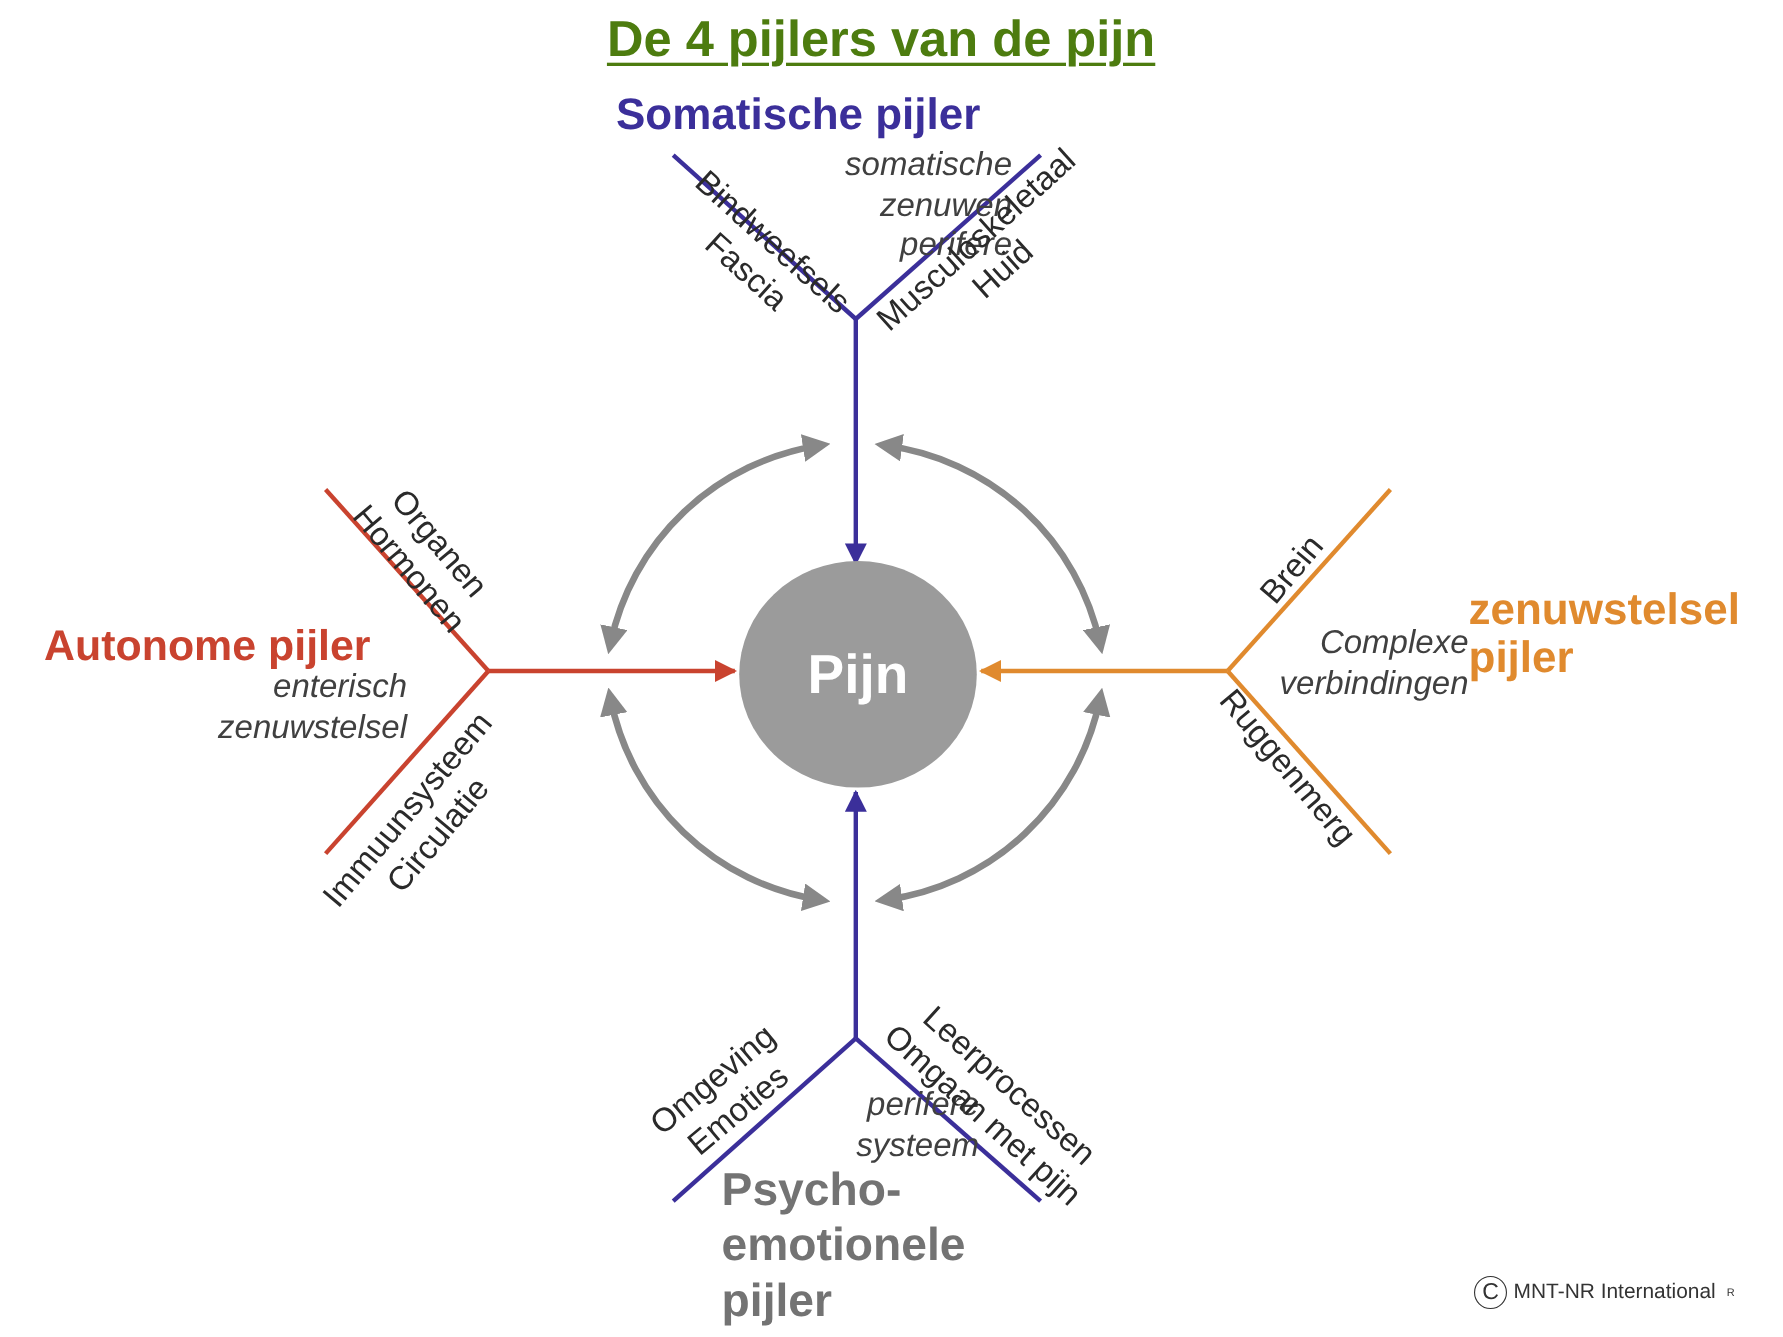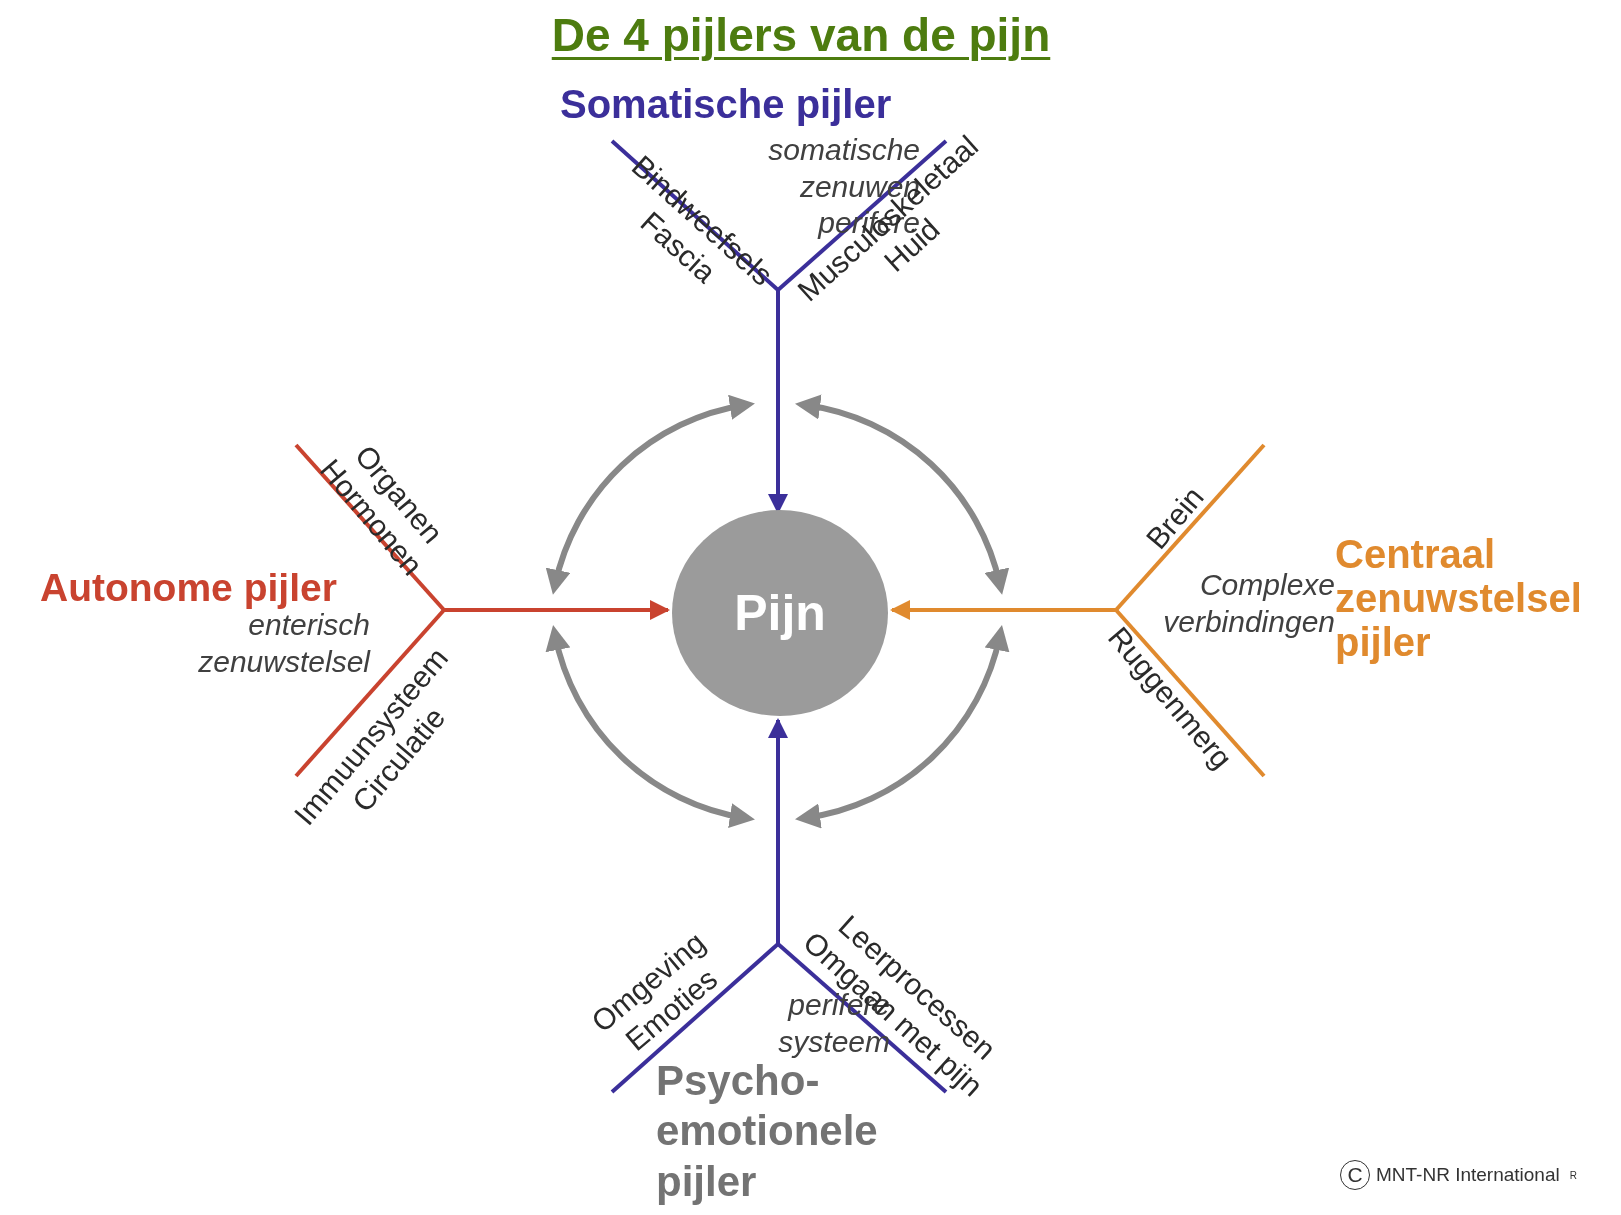--- a/index.html
+++ b/index.html
@@ -96,21 +96,20 @@
 <div class="t rot" style="left:300px; top:470px; width:170px; transform: rotate(50deg);">
   <div>Organen</div>
   <div>Hormonen</div>
 </div>
 <div class="t rot" style="left:270px; top:712px; width:230px; transform: rotate(-50deg);">
   <div>Immuunsysteem</div>
   <div>Circulatie</div>
 </div>
 
 <div class="t pillar" style="left:1335px; width:286px; top:532px; font-size:40px; color:#e08a2e;">
-  <div>Centraal</div>
   <div>zenuwstelsel</div>
   <div>pijler</div>
 </div>
 <div class="t sub" style="left:1125px; width:210px; top:567px;">
   <div>Complexe</div>
   <div>verbindingen</div>
 </div>
 <div class="t rot" style="left:1120px; top:500px; width:110px; transform: rotate(-50deg);">
   <div>Brein</div>
 </div>

